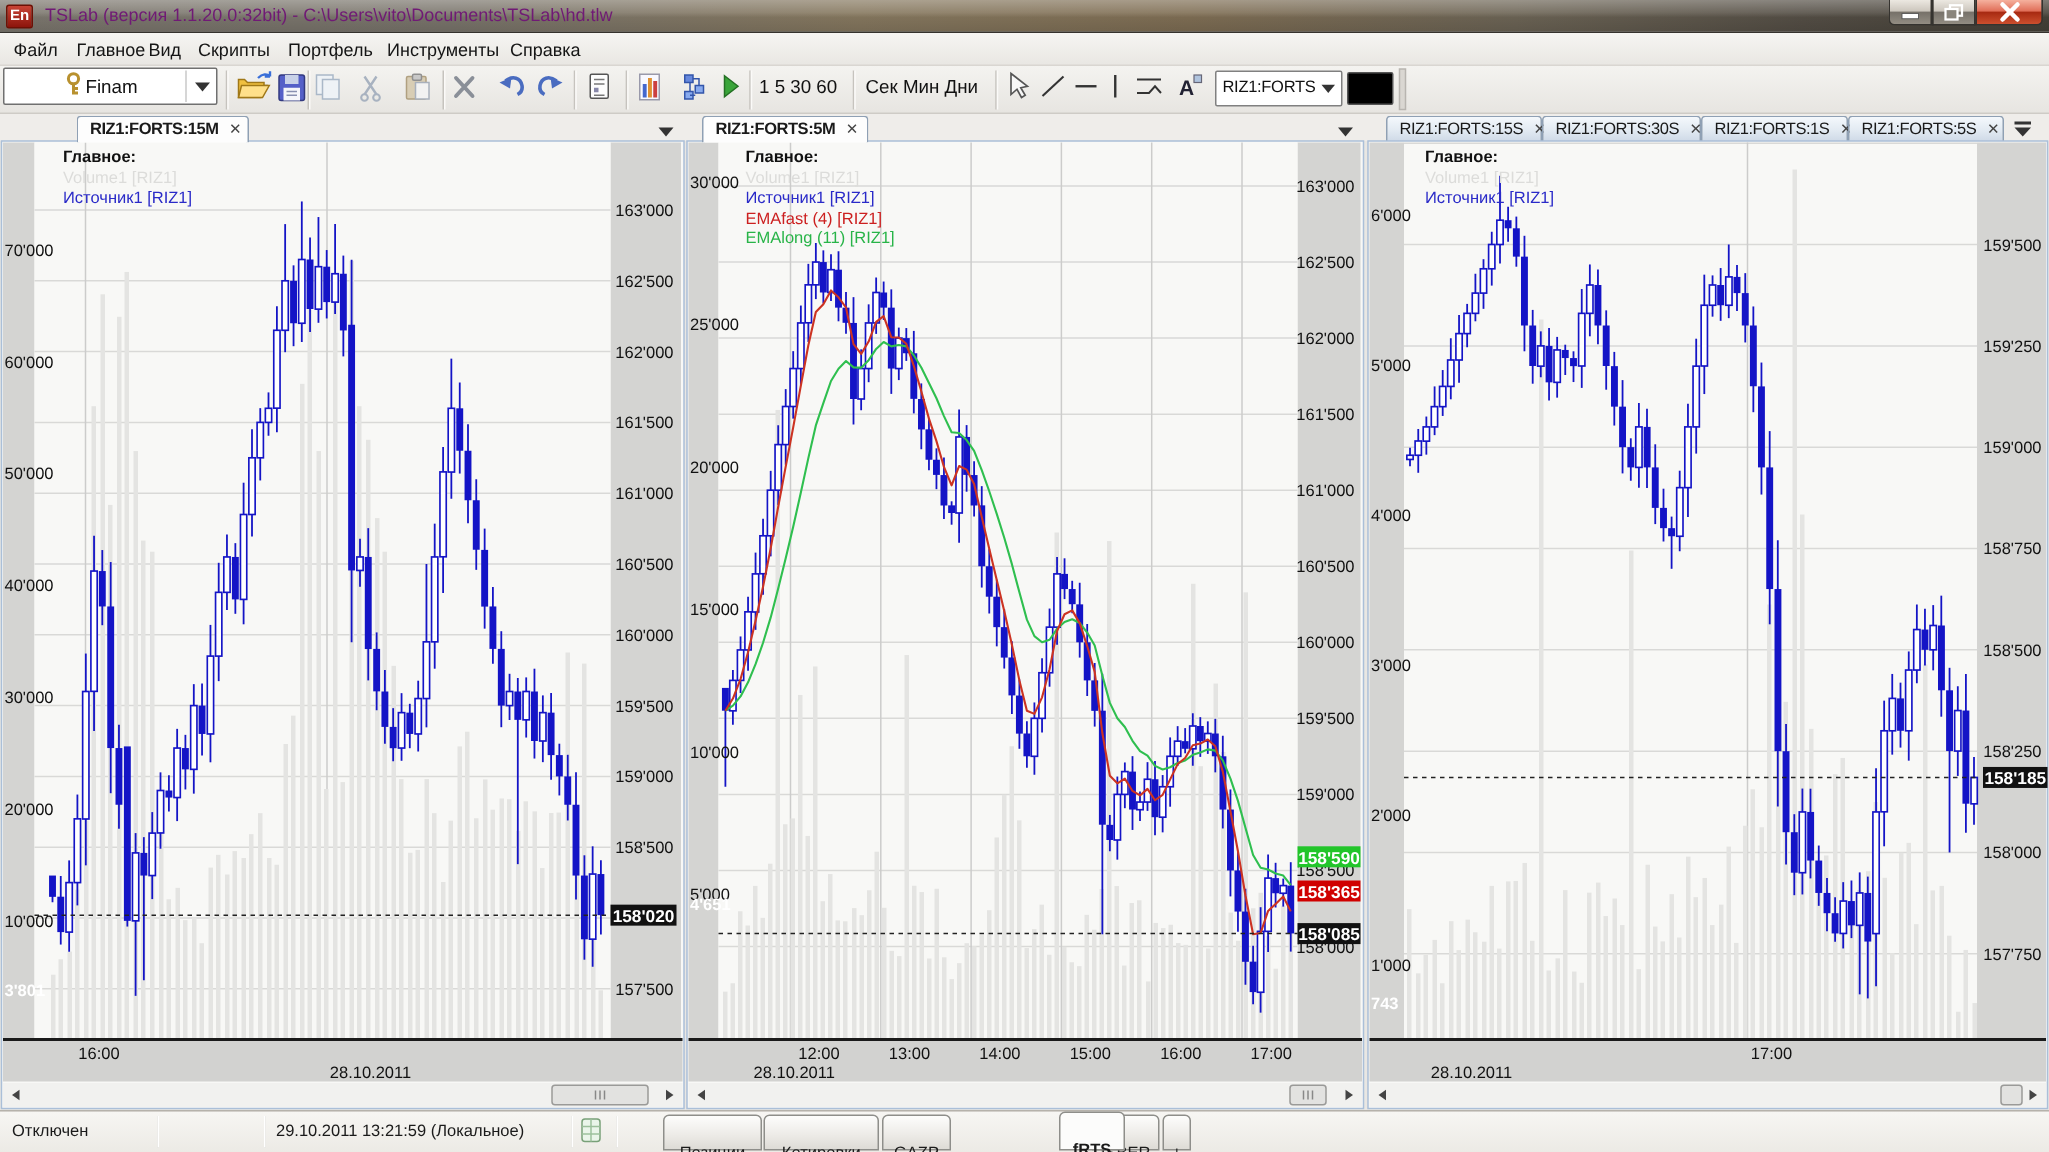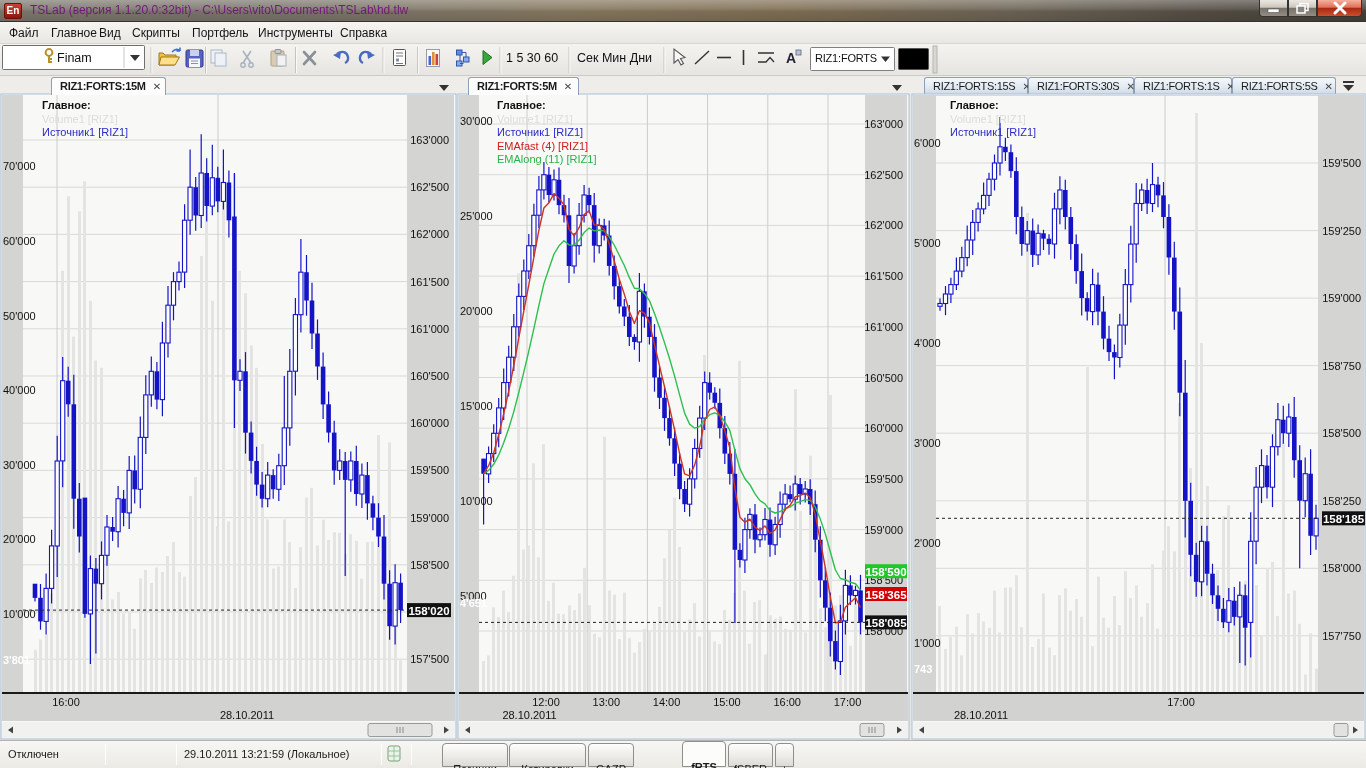--- a/index.html
+++ b/index.html
@@ -27,21 +27,21 @@
   border:1px solid #8fa0b4; border-bottom:none; border-radius:3px 3px 0 0; padding:2px 6px 0 8px;
   background:linear-gradient(180deg,#f4f8fc 0,#e2eaf2 55%,#cfdae7 100%); white-space:nowrap; }
 .tab.sel { background:#fdfdfd; font-weight:600; z-index:3; height:18px; }
 .tab .x { color:#444; font-size:10px; margin-left:7px; font-weight:normal; }
 #statusbar { left:0; top:740px; width:1366px; height:28px;
   background:linear-gradient(180deg,#f7f6f3 0,#eceae5 100%); border-top:1px solid #b6b2ab; }
 .sbtext { position:absolute; top:8px; font-size:11px; color:#1a1a1a; }
 .sbsep { position:absolute; top:3px; height:21px; width:1px; background:#c2bfb9; border-right:1px solid #fff; }
 .btab { position:absolute; top:3px; height:24px; font-size:11px; color:#1a1a1a; text-align:center;
   border:1px solid #8e8e8a; border-radius:4px 4px 0 0; background:linear-gradient(180deg,#fdfdfc 0,#eceae6 60%,#dddbd6 100%); padding-top:19px; }
-.btab.sel { background:#fcfcfb; top:1px; height:26px; font-weight:bold; z-index:2; }
+.btab.sel { background:#fcfcfb; top:1px; height:26px; font-weight:bold; z-index:2;margin-left:24px; }
 .legend { position:absolute; font-size:11px; line-height:13.6px; z-index:5; white-space:nowrap; }
 svg { position:absolute; left:0; top:0; z-index:2; }
 .tabsv { position:absolute; z-index:4; }
 </style></head>
 <body>
 <div id="titlebar" class="abs">
     <div class="shade"></div>
   </div>
 <div id="enicon" class="abs">En</div>
 <div id="titletext" class="abs">TSLab (версия 1.1.20.0:32bit) - C:\Users\vito\Documents\TSLab\hd.tlw</div>

